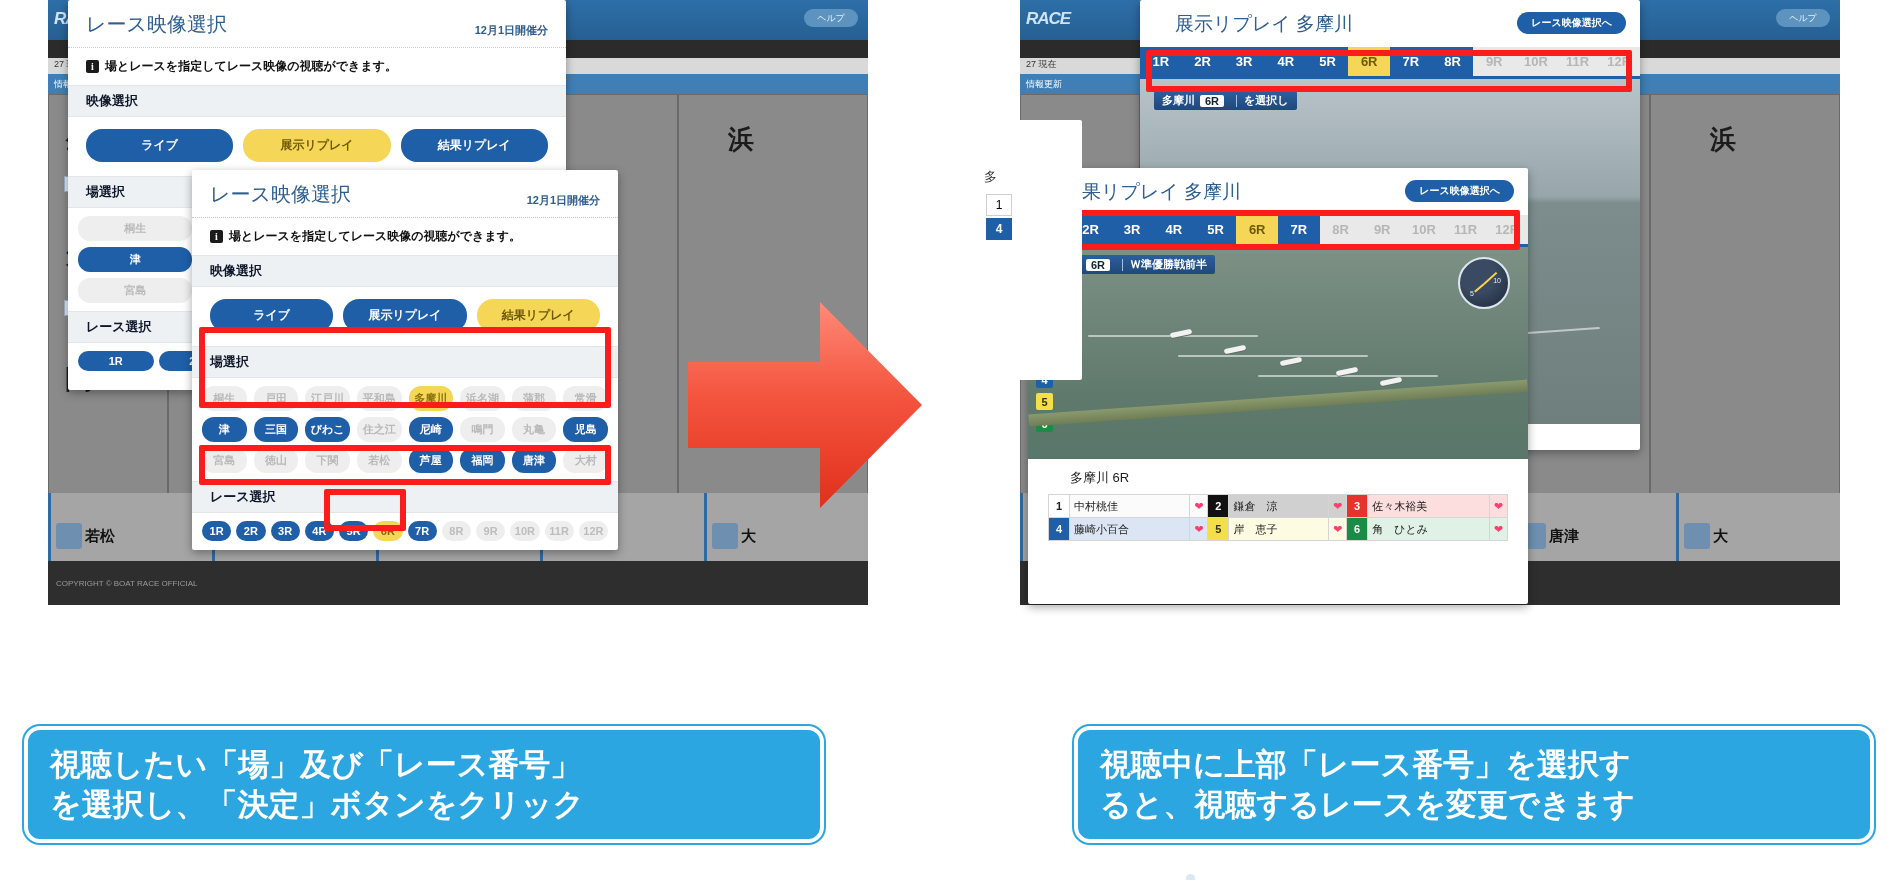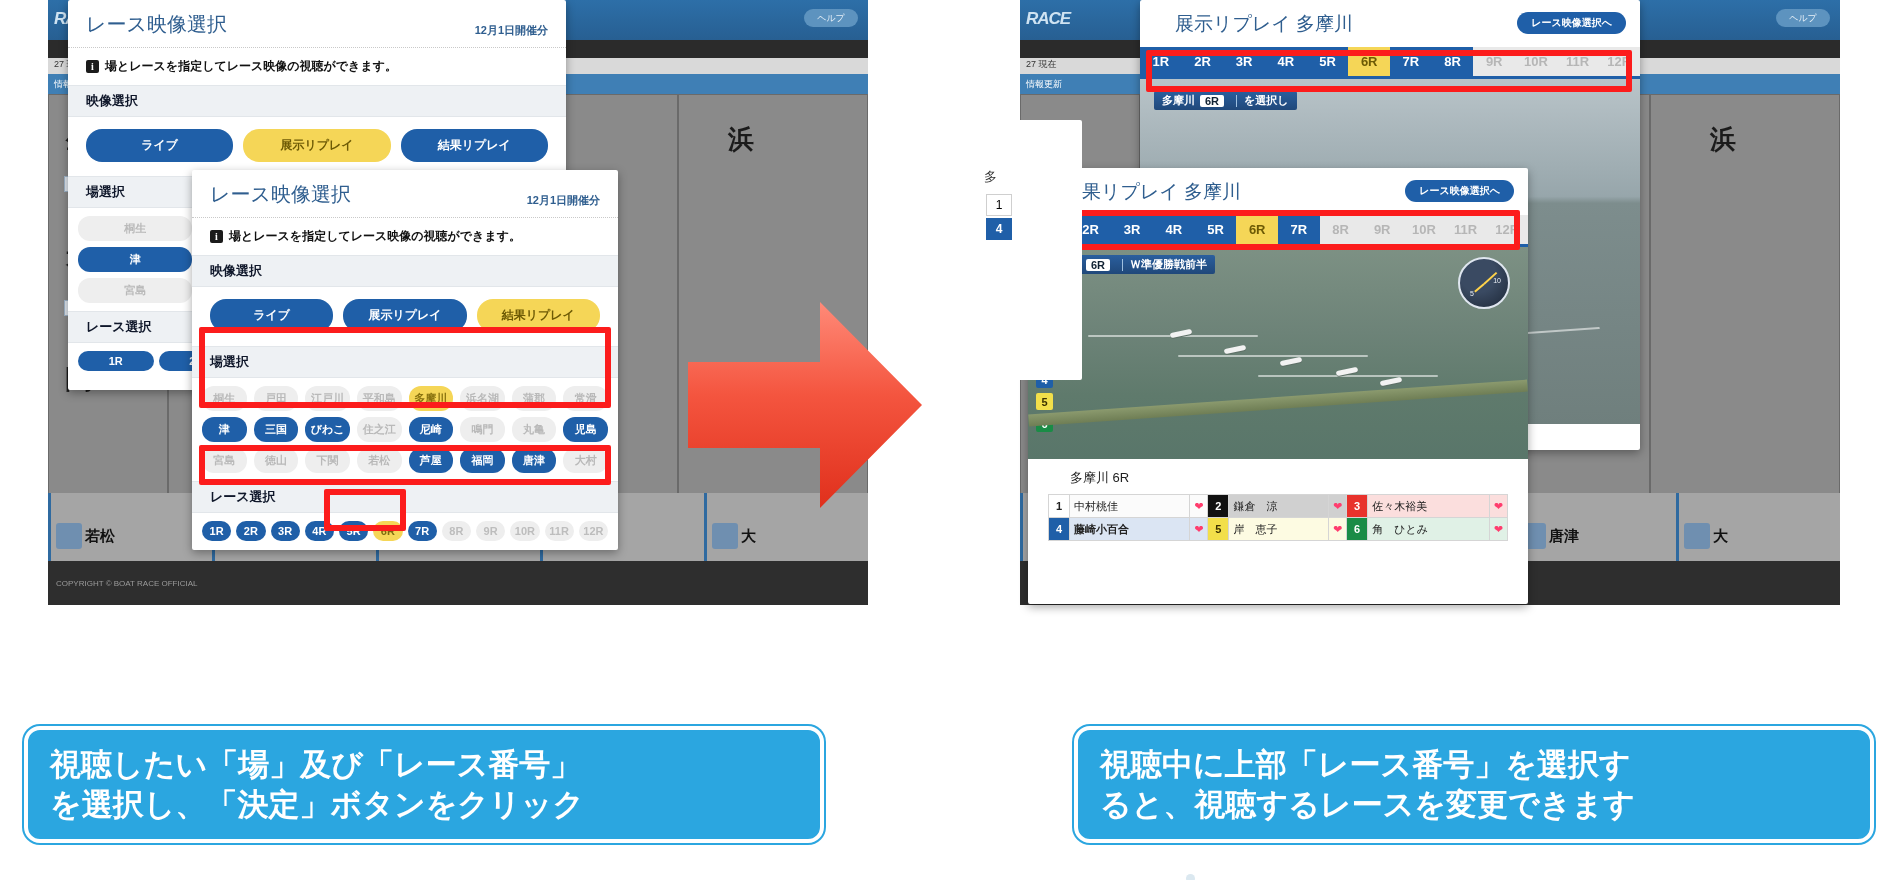--- a/index.html
+++ b/index.html
@@ -124,21 +124,21 @@
   
   .rt-title { font-size:13px; color:#222; padding:10px 0 7px 22px;margin-left:20px; }
   .rt { margin:0 20px; border:1px solid #d5d5d5; border-collapse:collapse; width:calc(100% - 40px); }
   .rt td { border:1px solid #d5d5d5; height:23px; font-size:11px; padding:0 4px; }
   .rt .num { width:21px; text-align:center; font-weight:bold; }
   .rt .nm  { font-size:11px; color:#222; white-space:nowrap; }
   .rt .hv  { width:14px; text-align:center; color:#ff3d6e; font-size:11px; }
   .n1 { background:#ffffff; color:#222; }  .c1 { background:#fbfbfb; }
   .n2 { background:#111111; color:#fff; }  .c2 { background:#d0d0d0; }
   .n3 { background:#e8322c; color:#fff; }  .c3 { background:#fbdedd; }
-  .n4 { background:#1f5fa8; color:#fff; }  .c4 { background:#dbe5f3;font-weight:bold; }
+  .n4 { background:#1f5fa8; color:#fff; }  .c4 { background:#dbe5f3; }
   .n5 { background:#f2df4a; color:#3a3100;} .c5 { background:#fdfbe2; }
   .n6 { background:#1a8c46; color:#fff; }  .c6 { background:#e0f1e6; }
 
   .closerow { display:flex; justify-content:center; padding:14px 0 10px 0;
     border-top:1px solid #e4e4e4; margin-top:12px; }
   .closebtn { background:#1f5fa8; color:#fff; border-radius:4px; font-size:11px; font-weight:bold;
      padding:7px 0; width:96px; text-align:center; cursor:pointer; }
 
   
   .arrow { position:absolute; left:680px; top:280px; width:250px; height:250px; }

